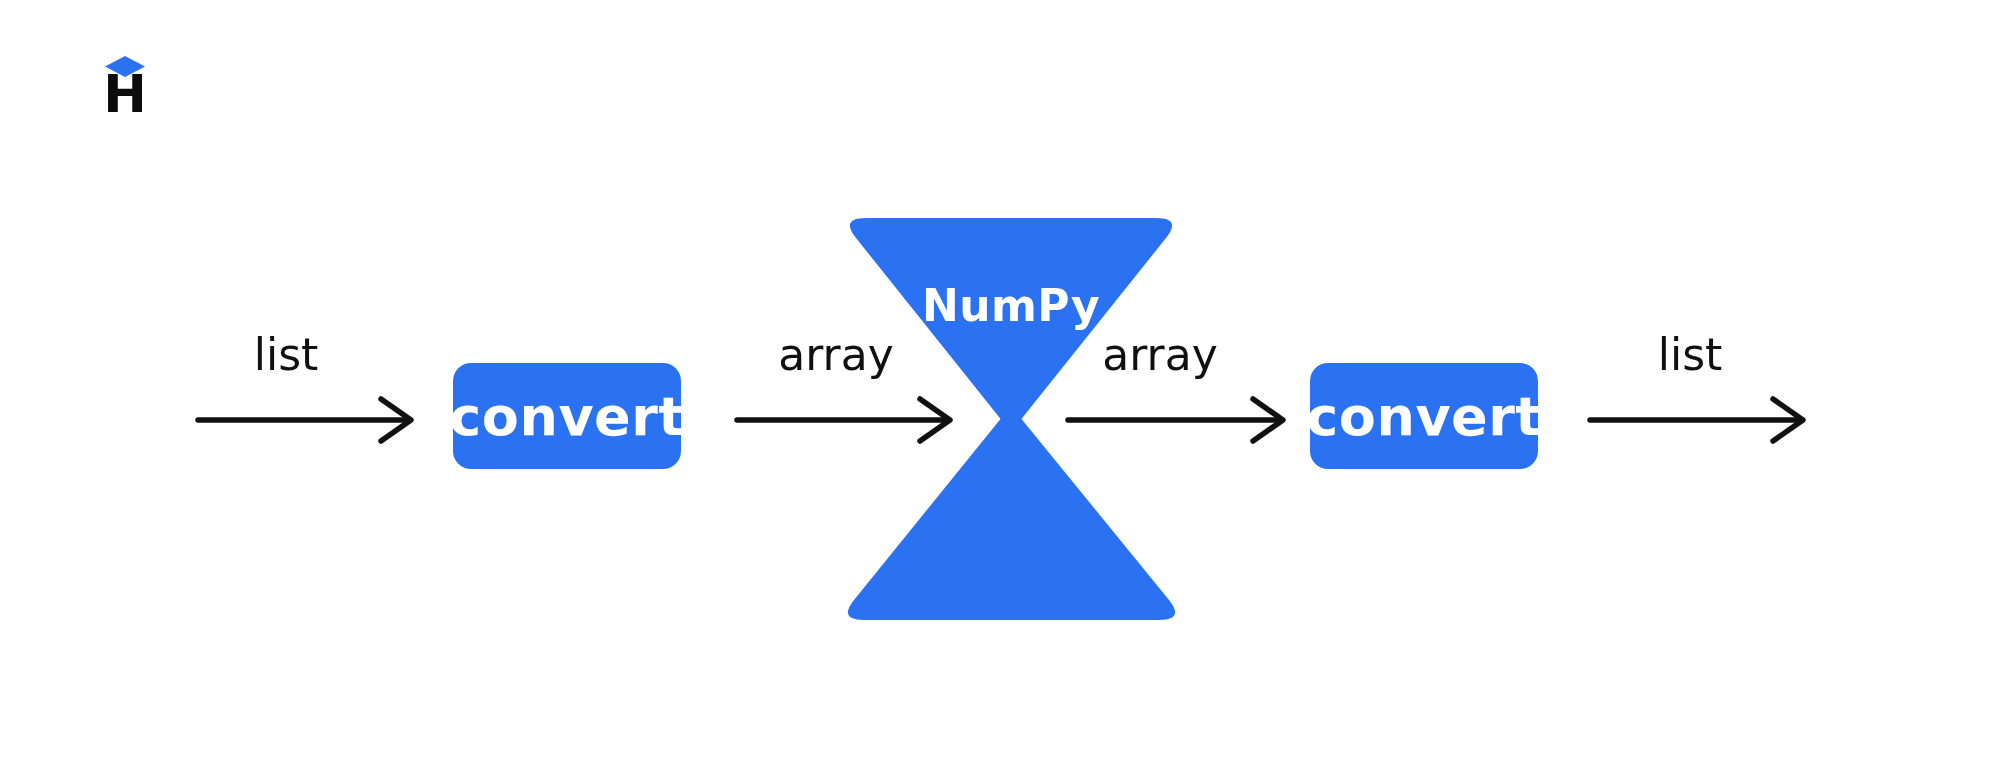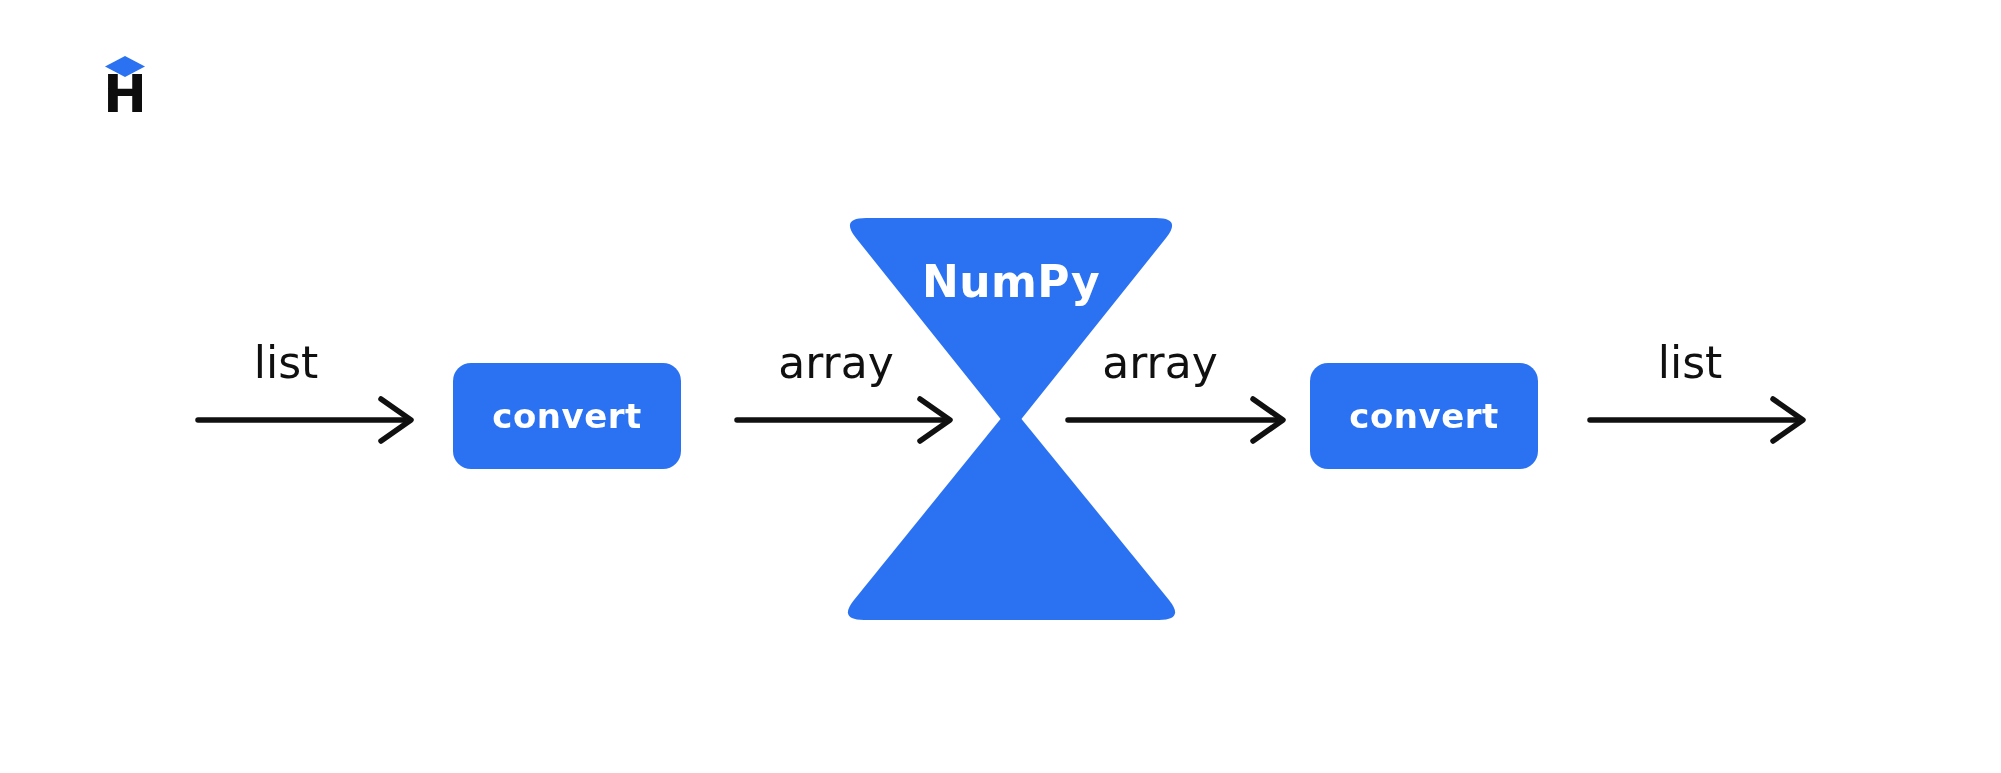--- a/index.html
+++ b/index.html
@@ -53,57 +53,58 @@
   .tri {
     fill: var(--accent, #2B72F2);
   }
   .accent-fill {
     fill: var(--accent, #2B72F2);
   }
 
   
   .flow-label {
     position: absolute;
-    top: 340px;
+    top: 332px;
     transform: translateX(-50%);
     font-size: 44px;
     line-height: 1.05;
     color: var(--ink, #101010);
     white-space: nowrap;
     text-align: center;
   }
 
   
   .convert-btn {
     position: absolute;
     top: 363px;
     width: 228px;
     height: 106px;
     background: var(--accent, #2B72F2);
     border-radius: 18px;
     color: #ffffff;
     display: flex;
     align-items: center;
     justify-content: center;
-    font-size: 34px;
+    font-size: 54px;
     font-weight: 600;
     letter-spacing: 0.5px;
   }
   .convert-btn.left  { left: 453px; }
   .convert-btn.right { left: 1310px; }
 
   
   .hourglass-label {
     position: absolute;
     transform: translateX(-50%);
     color: #ffffff;
     font-size: 44px;
     font-weight: 600;
     white-space: nowrap;
     letter-spacing: 0.5px;
+    margin-top: 24px;
   }
   .hourglass-label.top    { left: 1011px; top: 256px; }
   .hourglass-label.bottom { left: 1011px; top: 549px; }
 </style>
 </head>
 <body>
 
 <div class="canvas">
 
   <div class="logo">

